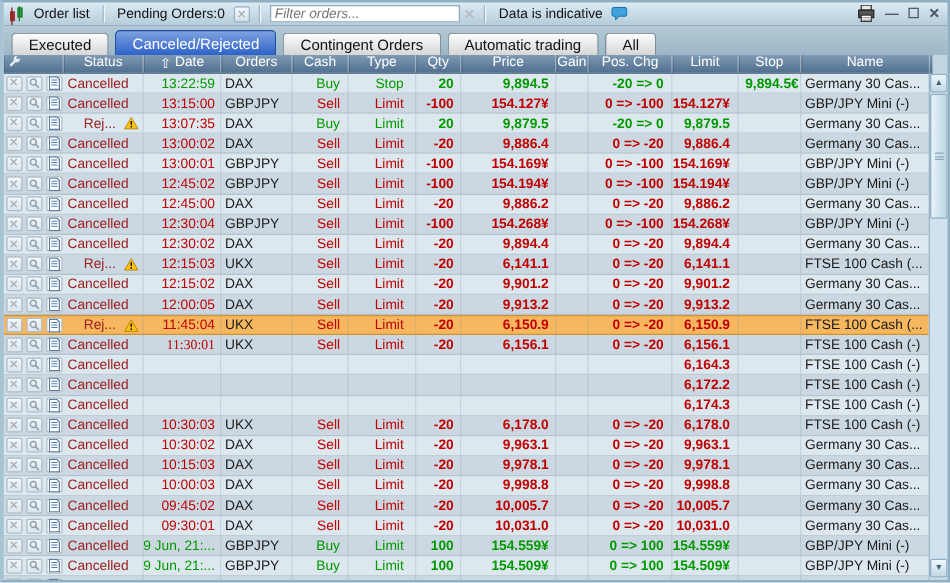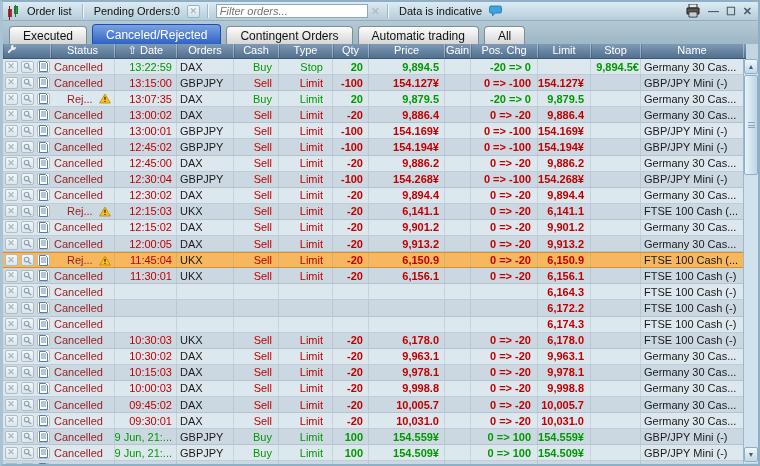--- a/index.html
+++ b/index.html
@@ -914,21 +914,21 @@
           <span class="icobtn note">
             <svg width="9" height="11" viewBox="0 0 9 11">
               <path d="M0.5 0.5h6L8.5 2.5v8h-8z" fill="#fff" stroke="#5a7da0"></path>
               <path d="M2 3h5M2 5h5M2 7h5" stroke="#4f7dbb" stroke-width="0.9"></path>
             </svg>
           </span>
         </div>
         <div class="cell l" style="width: 64px; color: rgb(156, 32, 32);">
           <span style="padding-left:3px">Cancelled</span>
         </div>
-        <div class="cell r" style="width: 62px; color: rgb(192, 0, 0);">
+        <div class="cell r" style="width: 62px; color: rgb(192, 0, 0); font-family: Liberation Serif, serif;">
           <span style="padding-right:4px">11:30:01</span>
         </div>
         <div class="cell l" style="width: 57px; color: rgb(26, 26, 26);">
           <span style="padding-left:3px">UKX</span>
         </div>
         <div class="cell r" style="width: 45px; color: rgb(192, 0, 0);">
           <span style="padding-right:6px">Sell</span>
         </div>
         <div class="cell r" style="width: 54px; color: rgb(192, 0, 0);">
           <span style="padding-right:9px">Limit</span>

